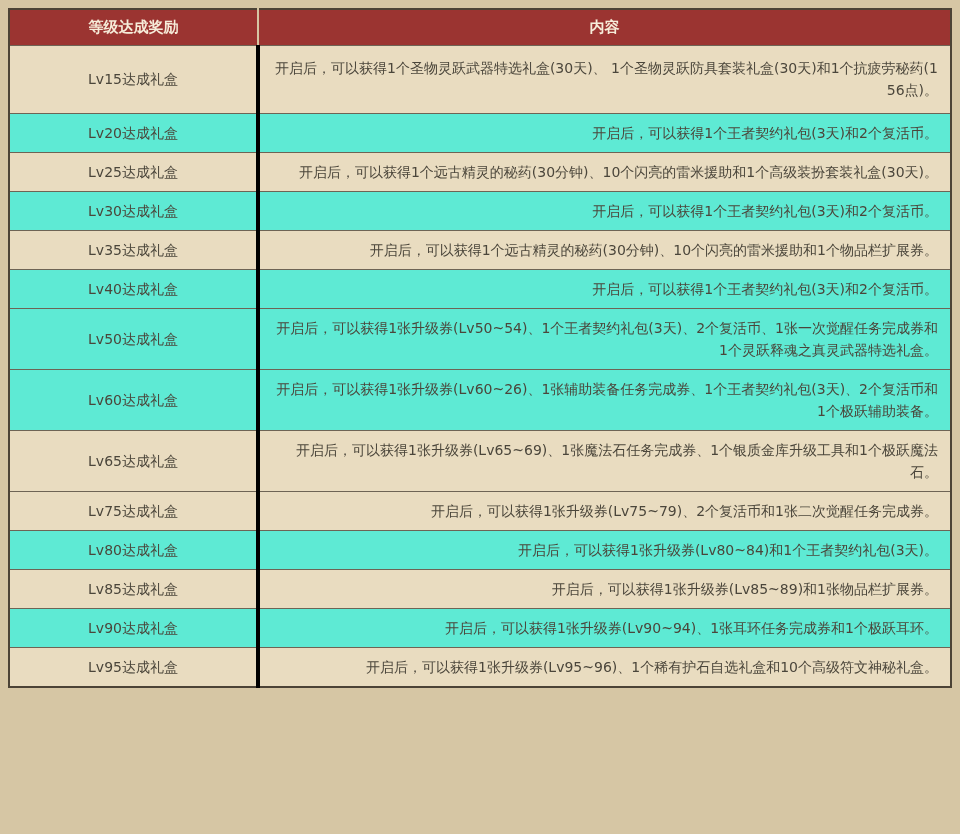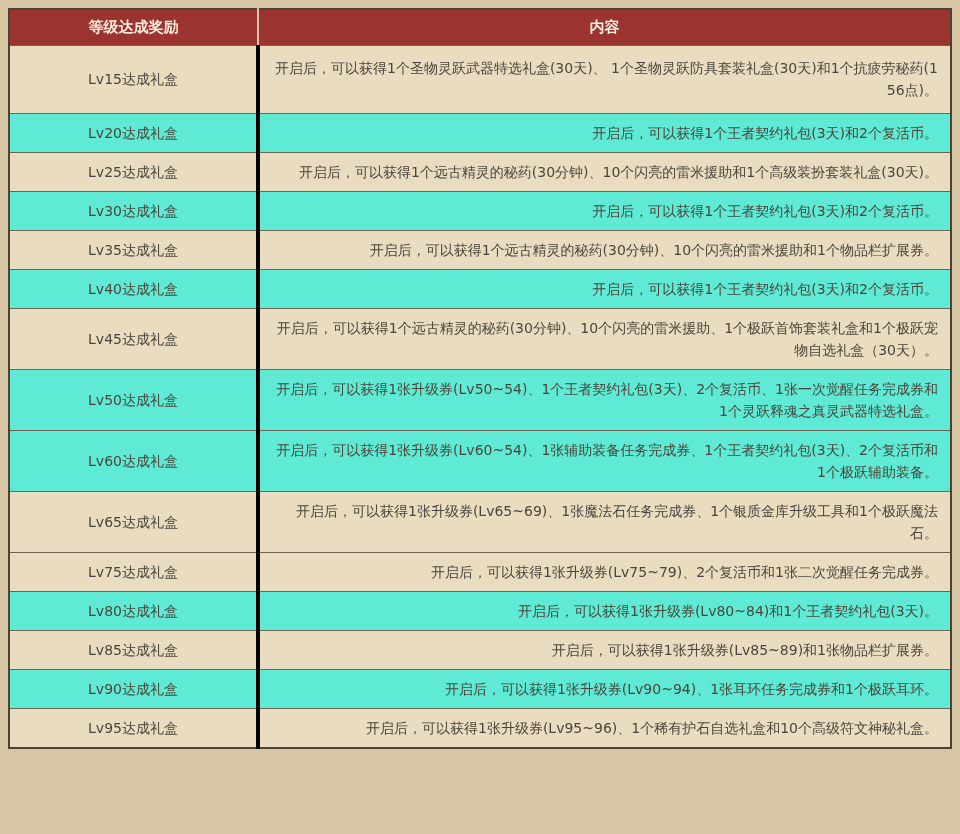--- a/index.html
+++ b/index.html
@@ -86,31 +86,27 @@
         <td class="content-cell">开启后，可以获得1个王者契约礼包(3天)和2个复活币。</td>
       </tr>
       <tr class="light">
         <td class="level-cell">Lv35达成礼盒</td>
         <td class="content-cell">开启后，可以获得1个远古精灵的秘药(30分钟)、10个闪亮的雷米援助和1个物品栏扩展券。</td>
       </tr>
       <tr class="dark">
         <td class="level-cell">Lv40达成礼盒</td>
         <td class="content-cell">开启后，可以获得1个王者契约礼包(3天)和2个复活币。</td>
       </tr>
-      <tr class="light">
-        <td class="level-cell">Lv45达成礼盒</td>
-        <td class="content-cell">开启后，可以获得1个远古精灵的秘药(30分钟)、10个闪亮的雷米援助、1个极跃首饰套装礼盒和1个极跃宠物自选礼盒（30天）。</td>
-      </tr>
       <tr class="dark">
         <td class="level-cell">Lv50达成礼盒</td>
         <td class="content-cell">开启后，可以获得1张升级券(Lv50~54)、1个王者契约礼包(3天)、2个复活币、1张一次觉醒任务完成券和1个灵跃释魂之真灵武器特选礼盒。</td>
       </tr>
       <tr class="dark">
         <td class="level-cell">Lv60达成礼盒</td>
-        <td class="content-cell">开启后，可以获得1张升级券(Lv60~54)、1张辅助装备任务完成券、1个王者契约礼包(3天)、2个复活币和1个极跃辅助装备。</td>
+        <td class="content-cell">开启后，可以获得1张升级券(Lv60~26)、1张辅助装备任务完成券、1个王者契约礼包(3天)、2个复活币和1个极跃辅助装备。</td>
       </tr>
       <tr class="light">
         <td class="level-cell">Lv65达成礼盒</td>
         <td class="content-cell">开启后，可以获得1张升级券(Lv65~69)、1张魔法石任务完成券、1个银质金库升级工具和1个极跃魔法石。</td>
       </tr>
       <tr class="light">
         <td class="level-cell">Lv75达成礼盒</td>
         <td class="content-cell">开启后，可以获得1张升级券(Lv75~79)、2个复活币和1张二次觉醒任务完成券。</td>
       </tr>
       <tr class="dark">

